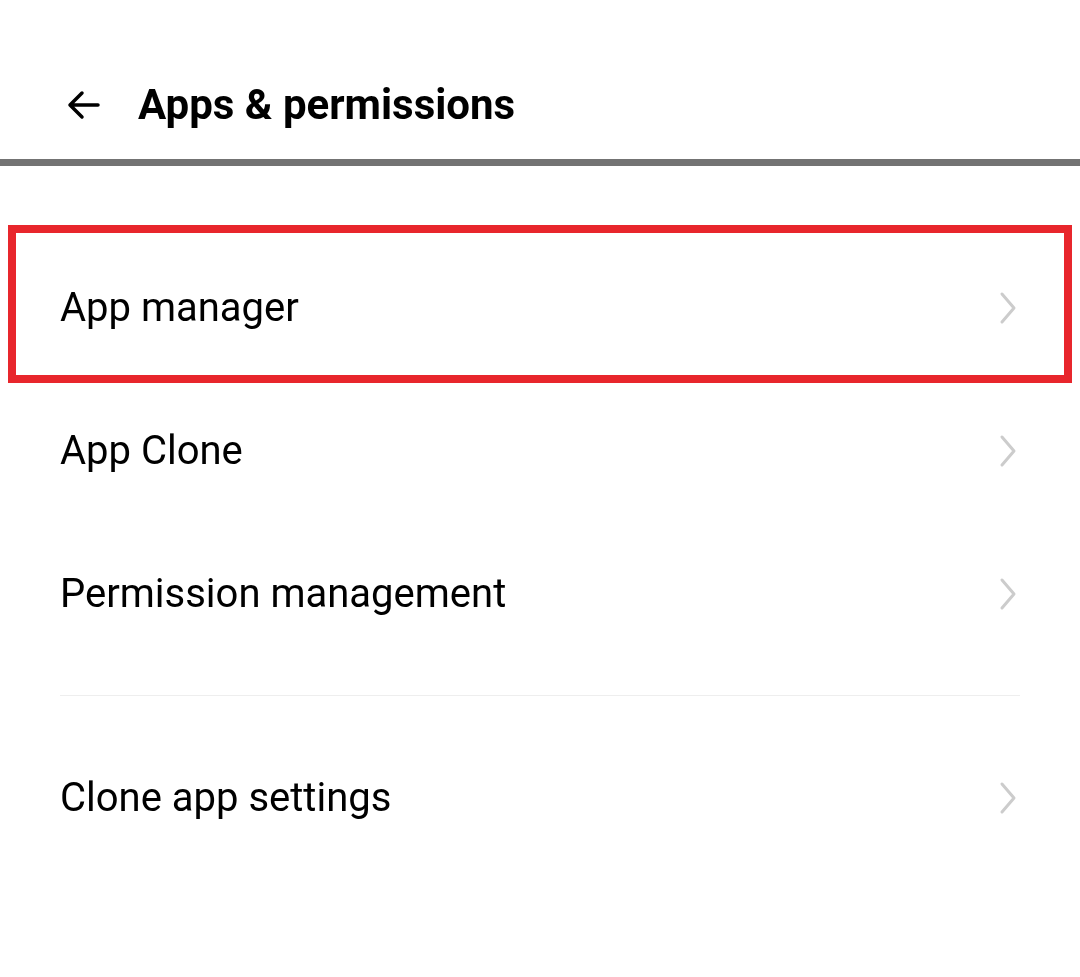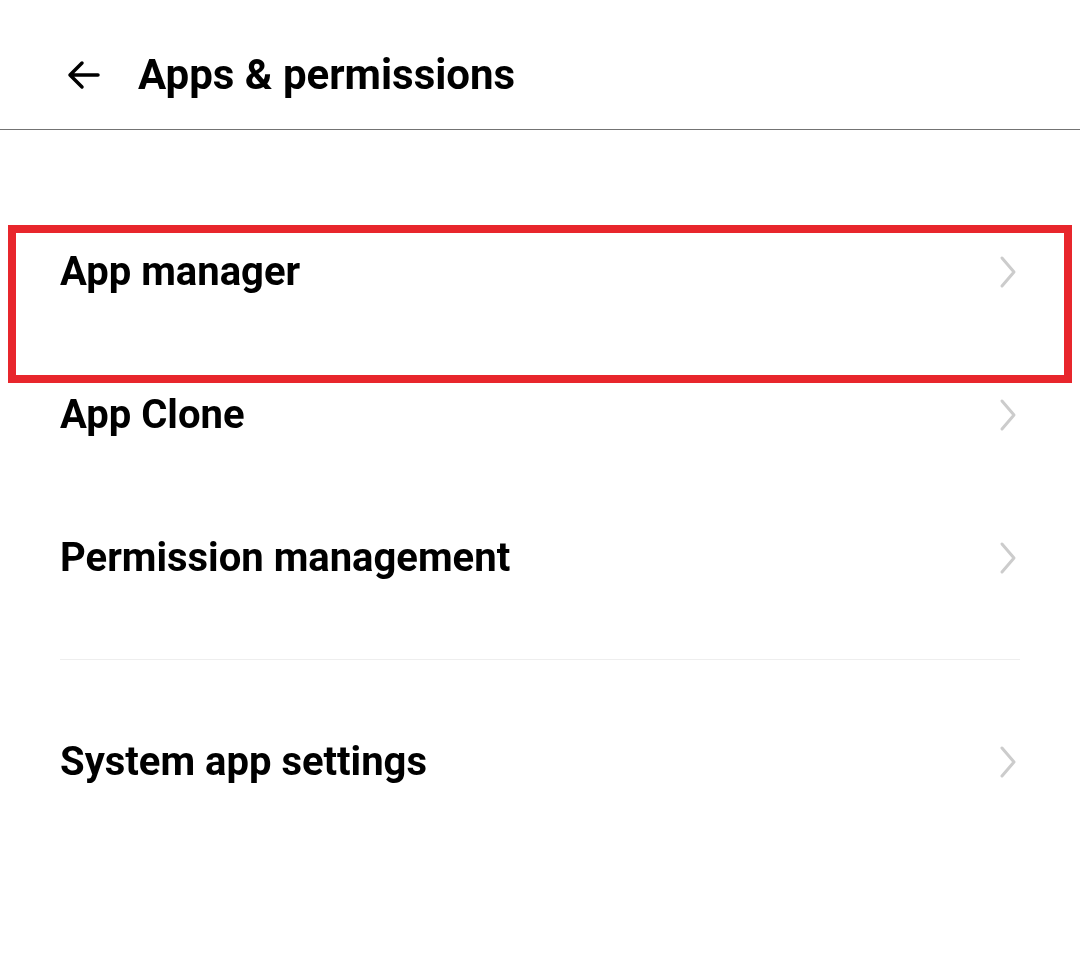--- a/index.html
+++ b/index.html
@@ -10,22 +10,22 @@
     body {
       width: 1080px;
       height: 977px;
       background: #ffffff;
       font-family: -apple-system, BlinkMacSystemFont, "Segoe UI", Roboto, sans-serif;
       overflow: hidden;
     }
     .header {
       display: flex;
       align-items: center;
-      padding: 50px 60px 30px 60px;
-      border-bottom: 1px solid #737373;
+      padding: 80px 60px 30px 60px;
+      border-bottom: 7px solid #737373;
     }
     .back-icon {
       width: 48px;
       height: 48px;
       display: flex;
       align-items: center;
       justify-content: center;
       margin-right: 30px;
       cursor: pointer;
     }
@@ -40,21 +40,21 @@
     .list-item {
       display: flex;
       align-items: center;
       justify-content: space-between;
       padding: 48px 60px;
       cursor: pointer;
       position: relative;
     }
     .list-item-label {
       font-size: 40px;
-      font-weight: 700;
+      font-weight: 400;
       color: #000;
     }
     .chevron {
       width: 24px;
       height: 24px;
       display: flex;
       align-items: center;
       justify-content: center;
     }
     .highlight-box {
@@ -110,20 +110,20 @@
     <span class="chevron">
       <svg width="24" height="40" viewBox="0 0 24 40" fill="none">
         <path d="M6 6 L18 20 L6 34" stroke="#cccccc" stroke-width="3" stroke-linecap="round" stroke-linejoin="round"></path>
       </svg>
     </span>
   </div>
 
   <div class="divider"></div>
 
   <div class="list-item">
-    <span class="list-item-label">System app settings</span>
+    <span class="list-item-label">Clone app settings</span>
     <span class="chevron">
       <svg width="24" height="40" viewBox="0 0 24 40" fill="none">
         <path d="M6 6 L18 20 L6 34" stroke="#cccccc" stroke-width="3" stroke-linecap="round" stroke-linejoin="round"></path>
       </svg>
     </span>
   </div>
 </div>
 
 </body></html>

